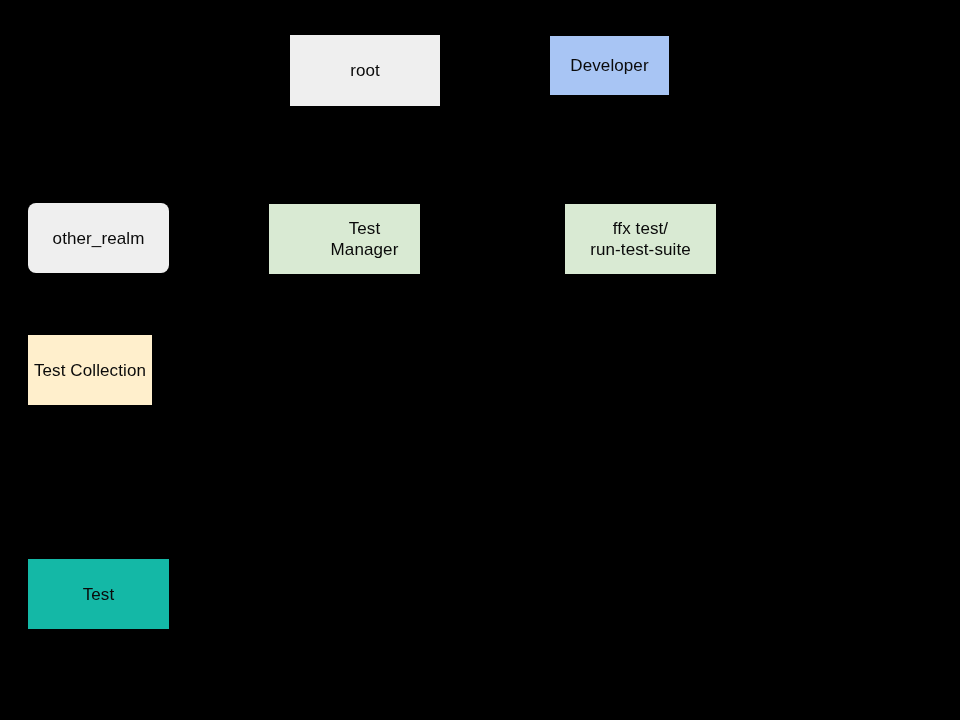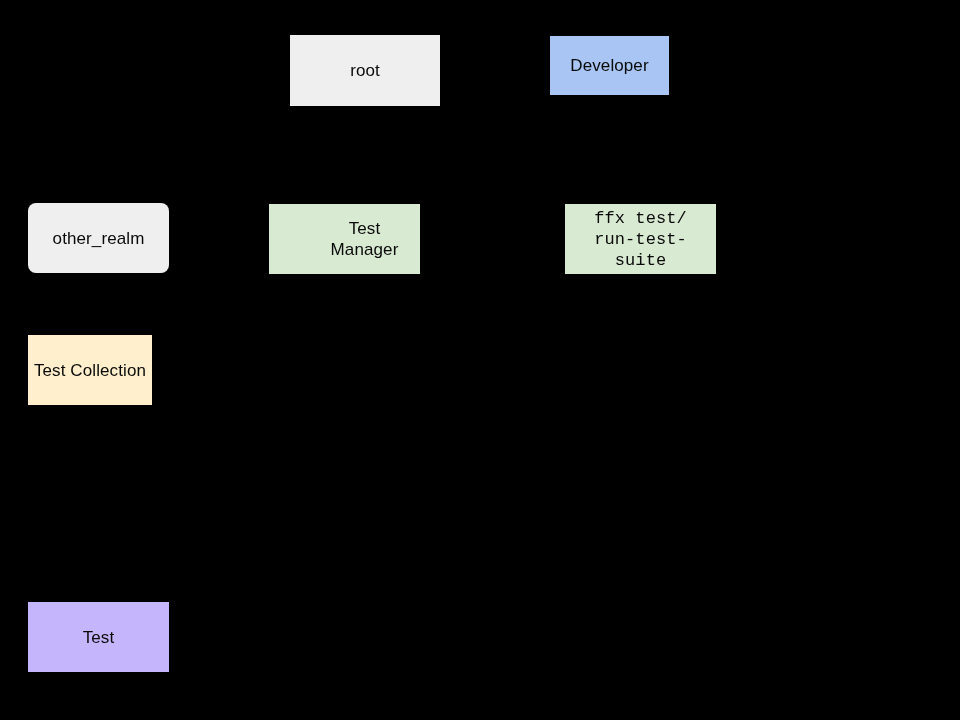--- a/index.html
+++ b/index.html
@@ -41,17 +41,17 @@
   }
 </style>
 </head>
 <body>
 
 <div id="canvas" style="background: rgb(0, 0, 0);">
     <div class="node" style="left: 290px; top: 35px; width: 150px; height: 71px; background: rgb(239, 239, 239); color: rgb(10, 10, 10);"><span class="label">root</span></div>
     <div class="node" style="left: 550px; top: 36px; width: 119px; height: 59px; background: rgb(168, 197, 244); color: rgb(10, 10, 10);"><span class="label">Developer</span></div>
     <div class="node" style="left: 28px; top: 203px; width: 141px; height: 70px; background: rgb(239, 239, 239); color: rgb(10, 10, 10); border-radius: 8px;"><span class="label">other_realm</span></div>
     <div class="node" style="left: 269px; top: 204px; width: 151px; height: 70px; background: rgb(217, 234, 211); color: rgb(10, 10, 10); padding-left: 40px;"><span class="label">Test Manager</span></div>
-    <div class="node" style="left: 565px; top: 204px; width: 151px; height: 70px; background: rgb(217, 234, 211); color: rgb(10, 10, 10); font-family: Liberation Mono, monospace;"><span class="label">ffx test/
+    <div class="node" style="left: 565px; top: 204px; width: 151px; height: 70px; background: rgb(217, 234, 211); color: rgb(10, 10, 10);"><span class="label">ffx test/
 run-test-suite</span></div>
     <div class="node" style="left: 28px; top: 335px; width: 124px; height: 70px; background: rgb(255, 239, 204); color: rgb(10, 10, 10);"><span class="label">Test Collection</span></div>
-    <div class="node" style="left: 28px; top: 602px; width: 141px; height: 70px; background: #c4b5fd; color: rgb(10, 10, 10);"><span class="label">Test</span></div>
+    <div class="node" style="left: 28px; top: 559px; width: 141px; height: 70px; background: #14b8a6; color: rgb(10, 10, 10);"><span class="label">Test</span></div>
   </div>
 
 </body></html>

